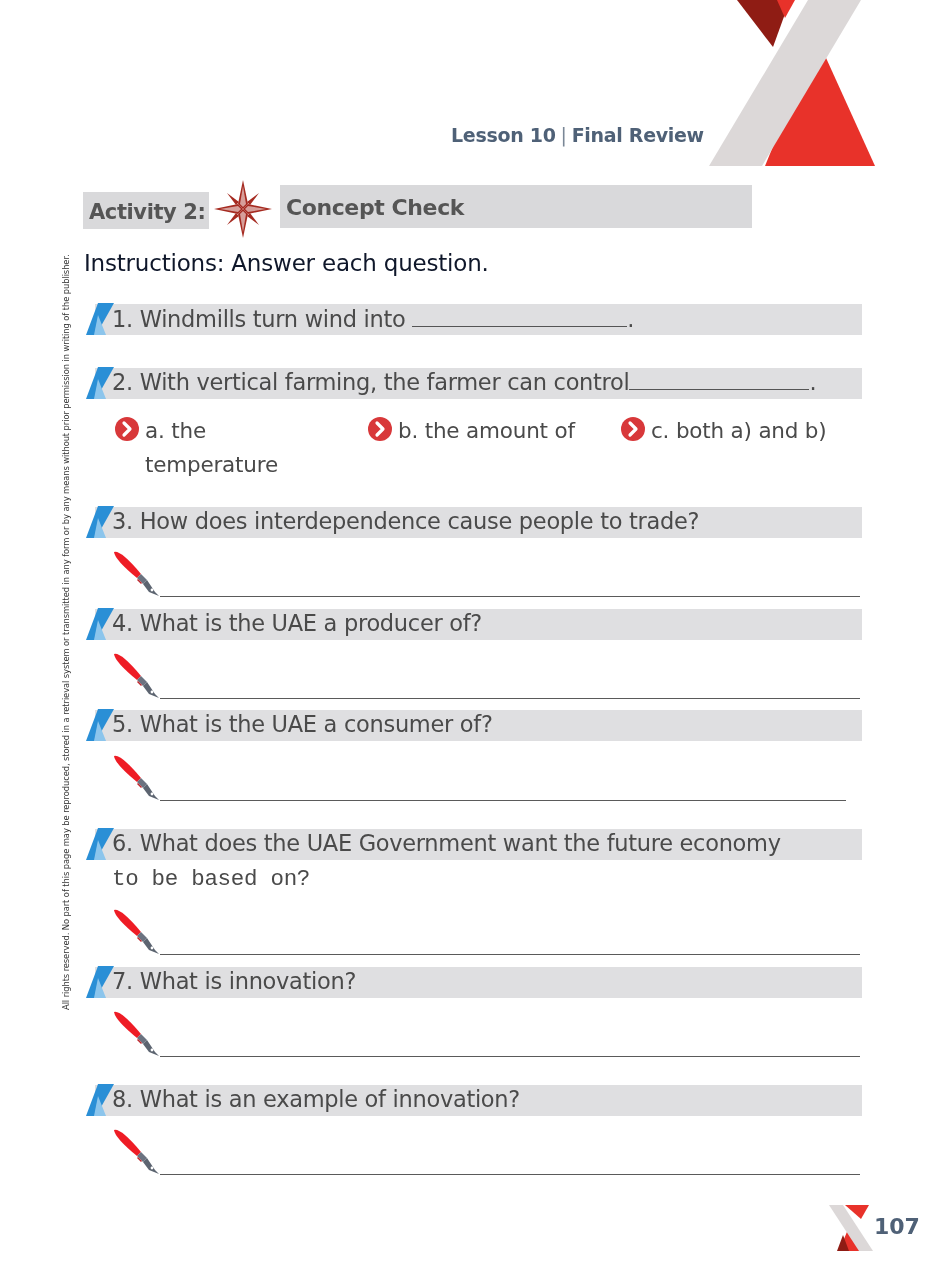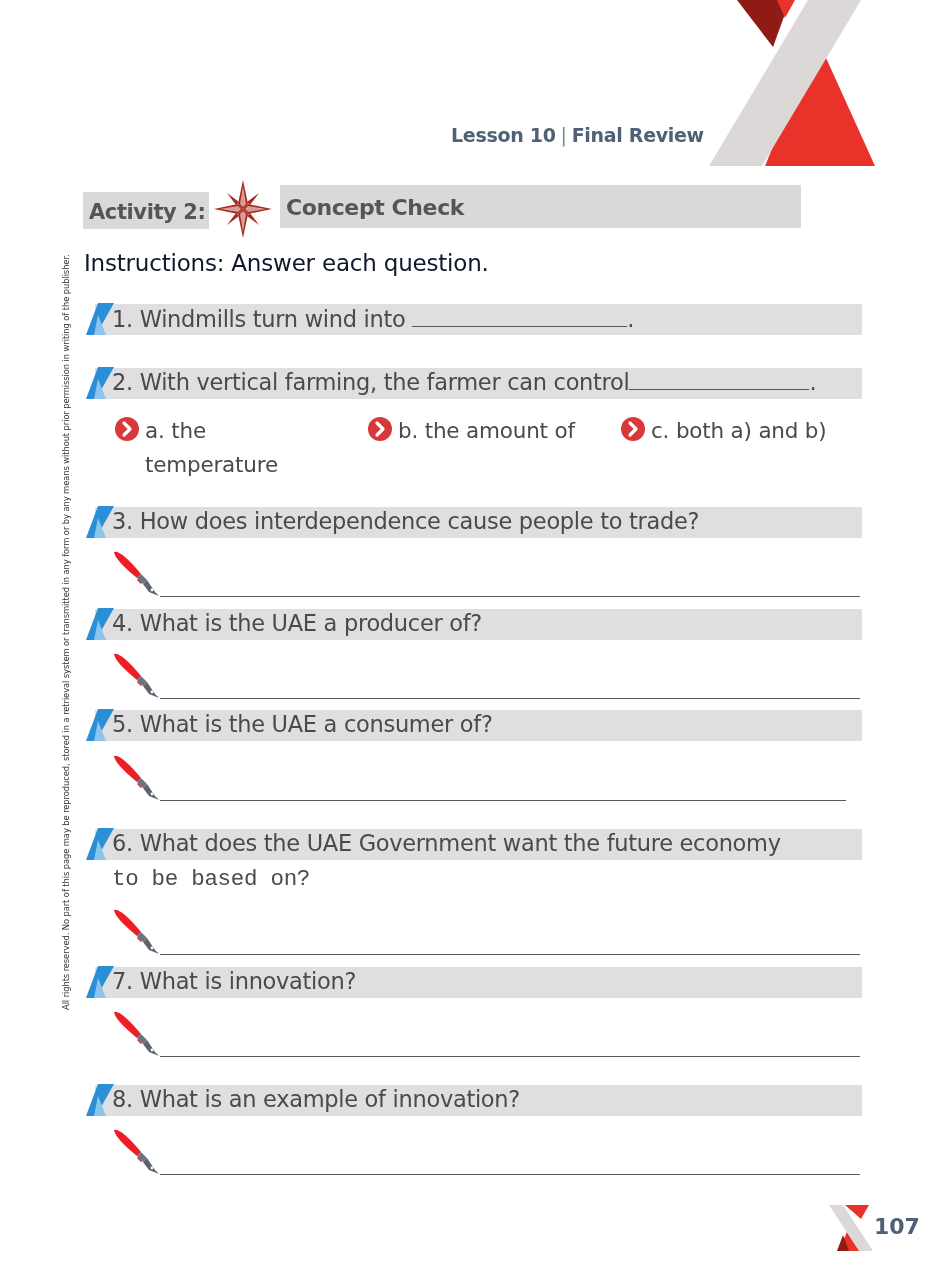--- a/index.html
+++ b/index.html
@@ -18,21 +18,21 @@
     }
     .lesson .sep { font-weight: normal; color: #7a8796; margin: 0 5px; }
     
     .act-box {
       left: 83px; top: 192px; width: 126px; height: 37px; background: #d9d9db;
       font-size: 21px; font-weight: bold; color: #555; padding-left: 6px; box-sizing: border-box;
       line-height: 40px; letter-spacing: -0.4px;
     }
     .compass { left: 214px; top: 180px; width: 58px; height: 58px; }
     .concept-box {
-      left: 280px; top: 185px; width: 521px; height: 43px; background: #d9d9db;
+      left: 280px; top: 185px; width: 472px; height: 43px; background: #d9d9db;
       font-size: 22px; font-weight: bold; color: #555; padding-left: 6px; box-sizing: border-box;
       line-height: 46px; letter-spacing: -0.4px;
     }
     .instructions { left: 84px; top: 250px; font-size: 23px; color: #0f172a; letter-spacing: -0.2px; }
     .copyright {
       left: 61px; top: 1010px; font-size: 8.4px; color: #333;
       transform: rotate(-90deg); transform-origin: 0 0; white-space: nowrap; letter-spacing: -0.1px;
     }
     
     .qbar {

